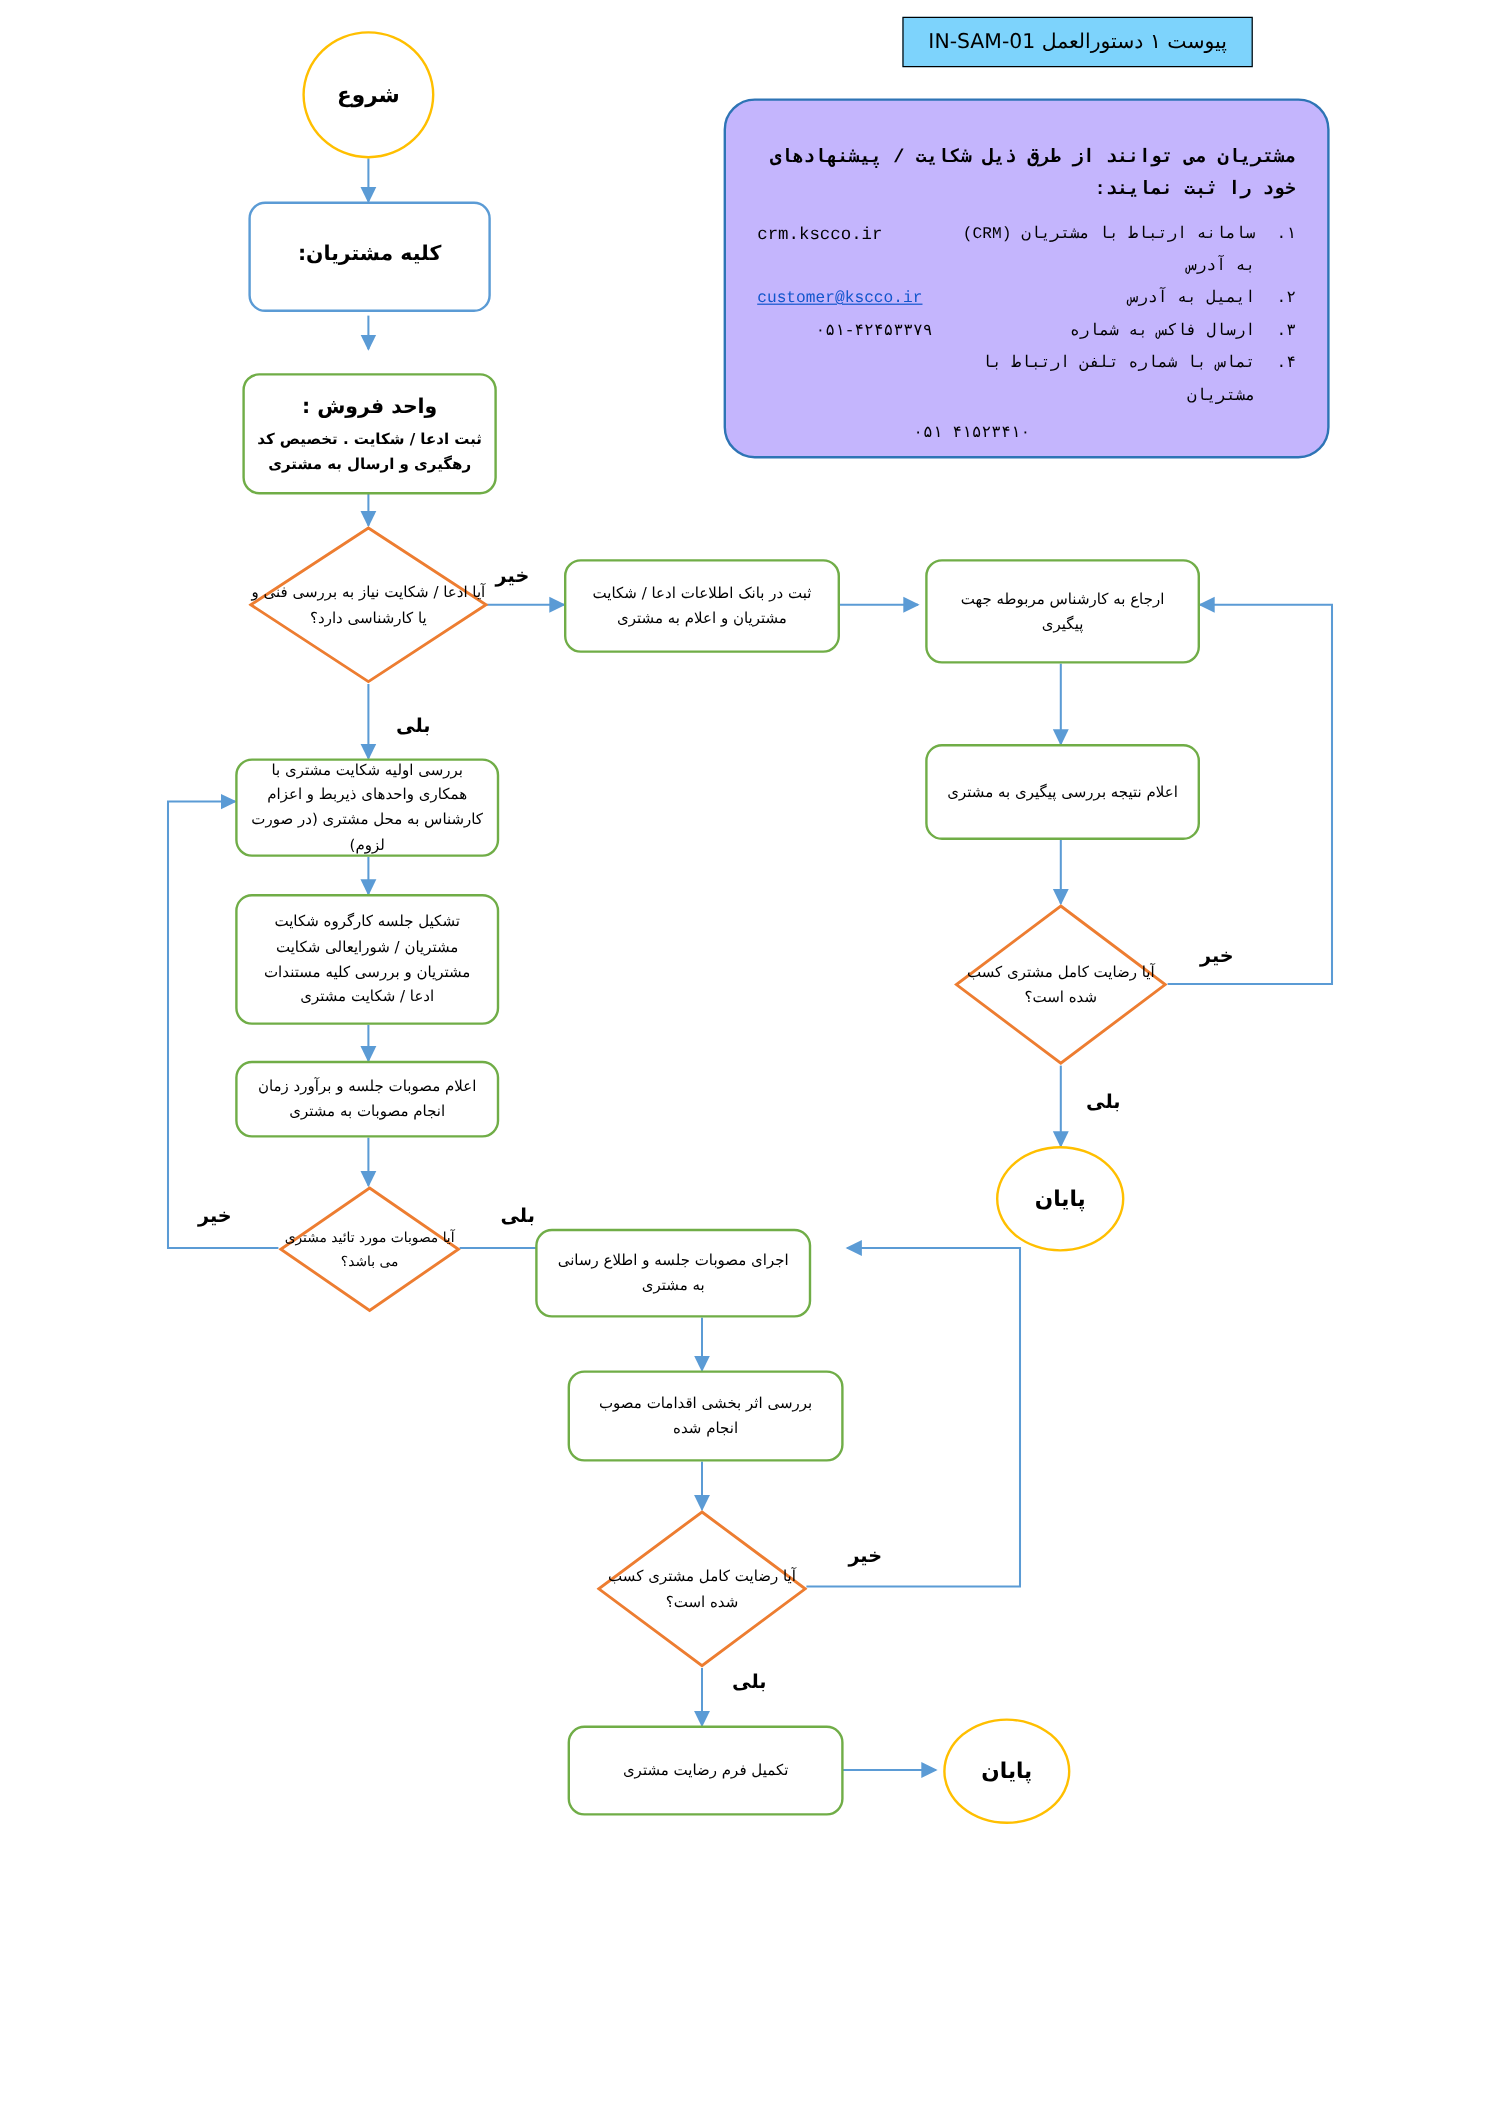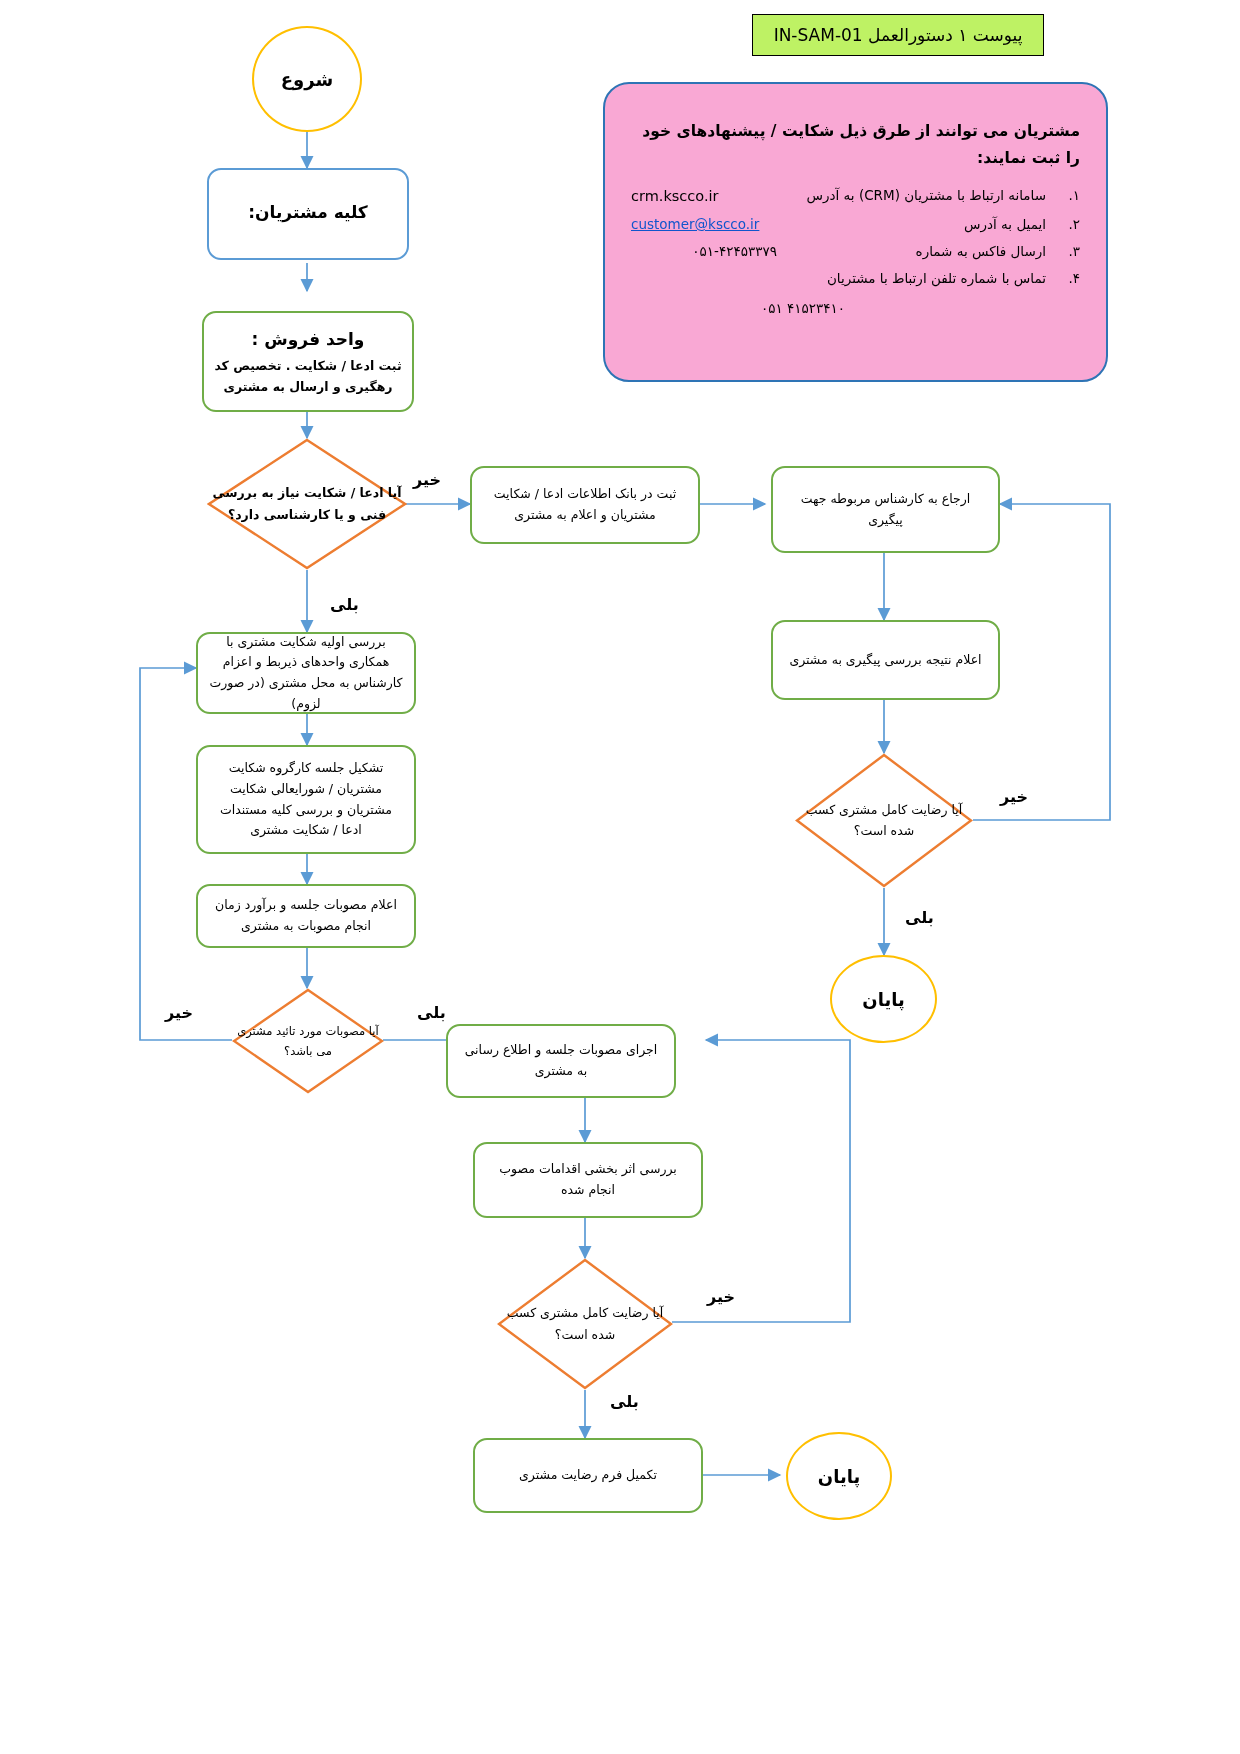--- a/index.html
+++ b/index.html
@@ -18,38 +18,39 @@
   svg#wires{
     position:absolute;
     left:0; top:0;
     width:1240px; height:1754px;
     pointer-events:none;
   }
   
   .header-box{
     position:absolute;
     border:1px solid #000;
-    background:#bef264;
+    background:#7dd3fc;
     display:flex;
     align-items:center;
     justify-content:center;
     font-size:17px;
     font-weight:400;
     direction:rtl;
     letter-spacing:0;
   }
   
   .info-panel{
     position:absolute;
     border:2.2px solid #2e74b5;
     border-radius:26px;
-    background:#f9a8d4;
+    background:#c4b5fd;
     box-sizing:border-box;
     padding:34px 26px 18px 26px;
     direction:rtl;
+    font-family:Liberation Mono, monospace;
   }
   .info-title{
     font-size:15.5px;
     font-weight:bold;
     line-height:1.75;
     text-align:right;
     margin:0 0 10px 0;
   }
   .info-list{
     list-style:none;
@@ -253,21 +254,21 @@
 
   <div class="node proc blue" style="left:207px; top:168px; width:202px; height:92px;">
     <span class="head">کلیه مشتریان:</span>
   </div>
 
   <div class="node proc bold" style="left:202px; top:291px; width:212px; height:101px;margin-top:20px;">
     <span class="head">واحد فروش :</span>
     <span class="body">ثبت ادعا / شکایت . تخصیص کد رهگیری و ارسال به مشتری</span>
   </div>
 
-  <div class="decision" style="left:207px; top:438px; width:200px; height:132px;font-weight:bold;">
+  <div class="decision" style="left:207px; top:438px; width:200px; height:132px;">
     <svg class="dia" viewBox="0 0 200 132" preserveAspectRatio="none">
       <polygon points="100,2 198,66 100,130 2,66" fill="#fff" stroke="#ed7d31" stroke-width="2.4"></polygon>
     </svg>
     <div class="dlabel">آیا ادعا / شکایت نیاز به بررسی فنی و  یا کارشناسی دارد؟</div>
   </div>
 
   <div class="node proc" style="left:470px; top:466px; width:230px; height:78px;">
     <span class="body">ثبت در بانک اطلاعات ادعا / شکایت مشتریان  و اعلام به مشتری</span>
   </div>
 

